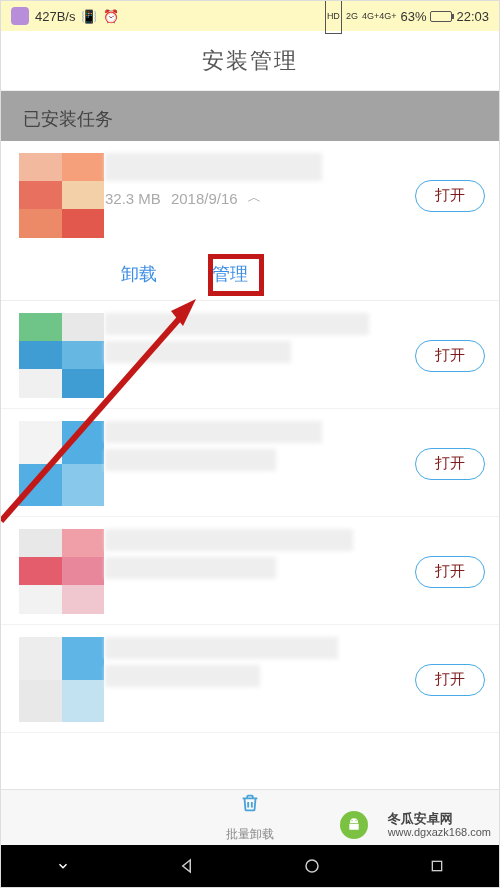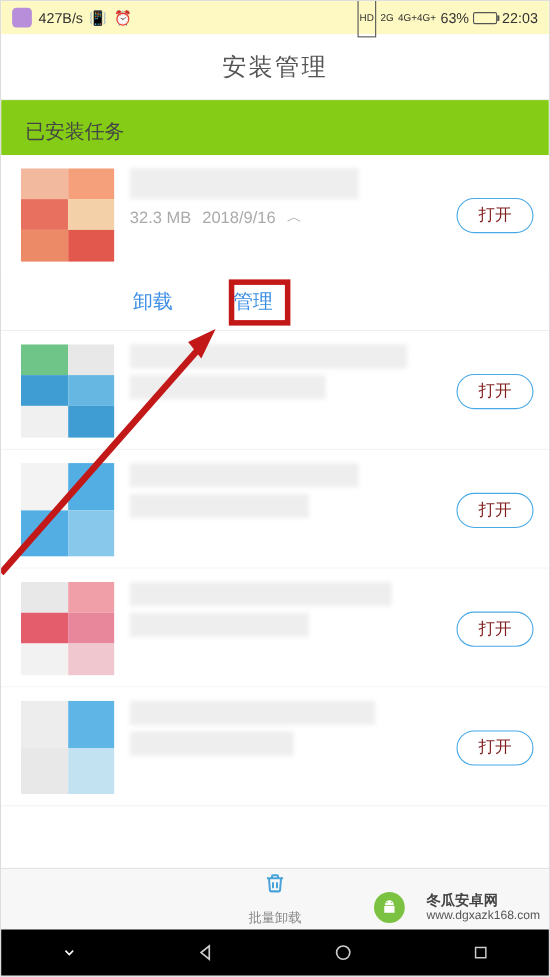--- a/index.html
+++ b/index.html
@@ -46,35 +46,35 @@
     .title-bar {
       height: 60px; display: flex; align-items: center; justify-content: center;
       font-size: 22px; color: #555; font-family: "KaiTi", "STKaiti", serif;
       font-weight: 500; letter-spacing: 2px;
       border-bottom: 1px solid #eee;
     }
     .section-header {
       padding: 16px 22px 10px;
       font-size: 18px; color: #444;
       font-family: "KaiTi", "STKaiti", serif;
-      background: #84cc16;
+      background: #a3a3a3;
     }
     
     .app-row {
       display: flex; align-items: flex-start;
       padding: 12px 14px 10px 18px;
       border-bottom: 1px solid #f2f2f2;
       background: #fff;
     }
     .app-row.no-border { border-bottom: none; }
     .app-icon {
       width: 85px; height: 85px; flex-shrink: 0;
       position: relative; overflow: hidden;
     }
-    .app-info { flex: 1; padding-left: 14px; min-width: 0; }
+    .app-info { flex: 1; padding-left: 1px; min-width: 0; }
     .app-name-blur {
       height: 28px; background: #eee; margin-bottom: 8px; width: 70%;
       filter: blur(2px);
     }
     .app-meta { font-size: 15px; color: #aaa; display: flex; align-items: center; gap: 10px; }
     .chevron-up { font-size: 14px; color: #aaa; }
     .open-btn {
       width: 70px; height: 32px;
       border: 1px solid #48a9e6;
       border-radius: 16px;

